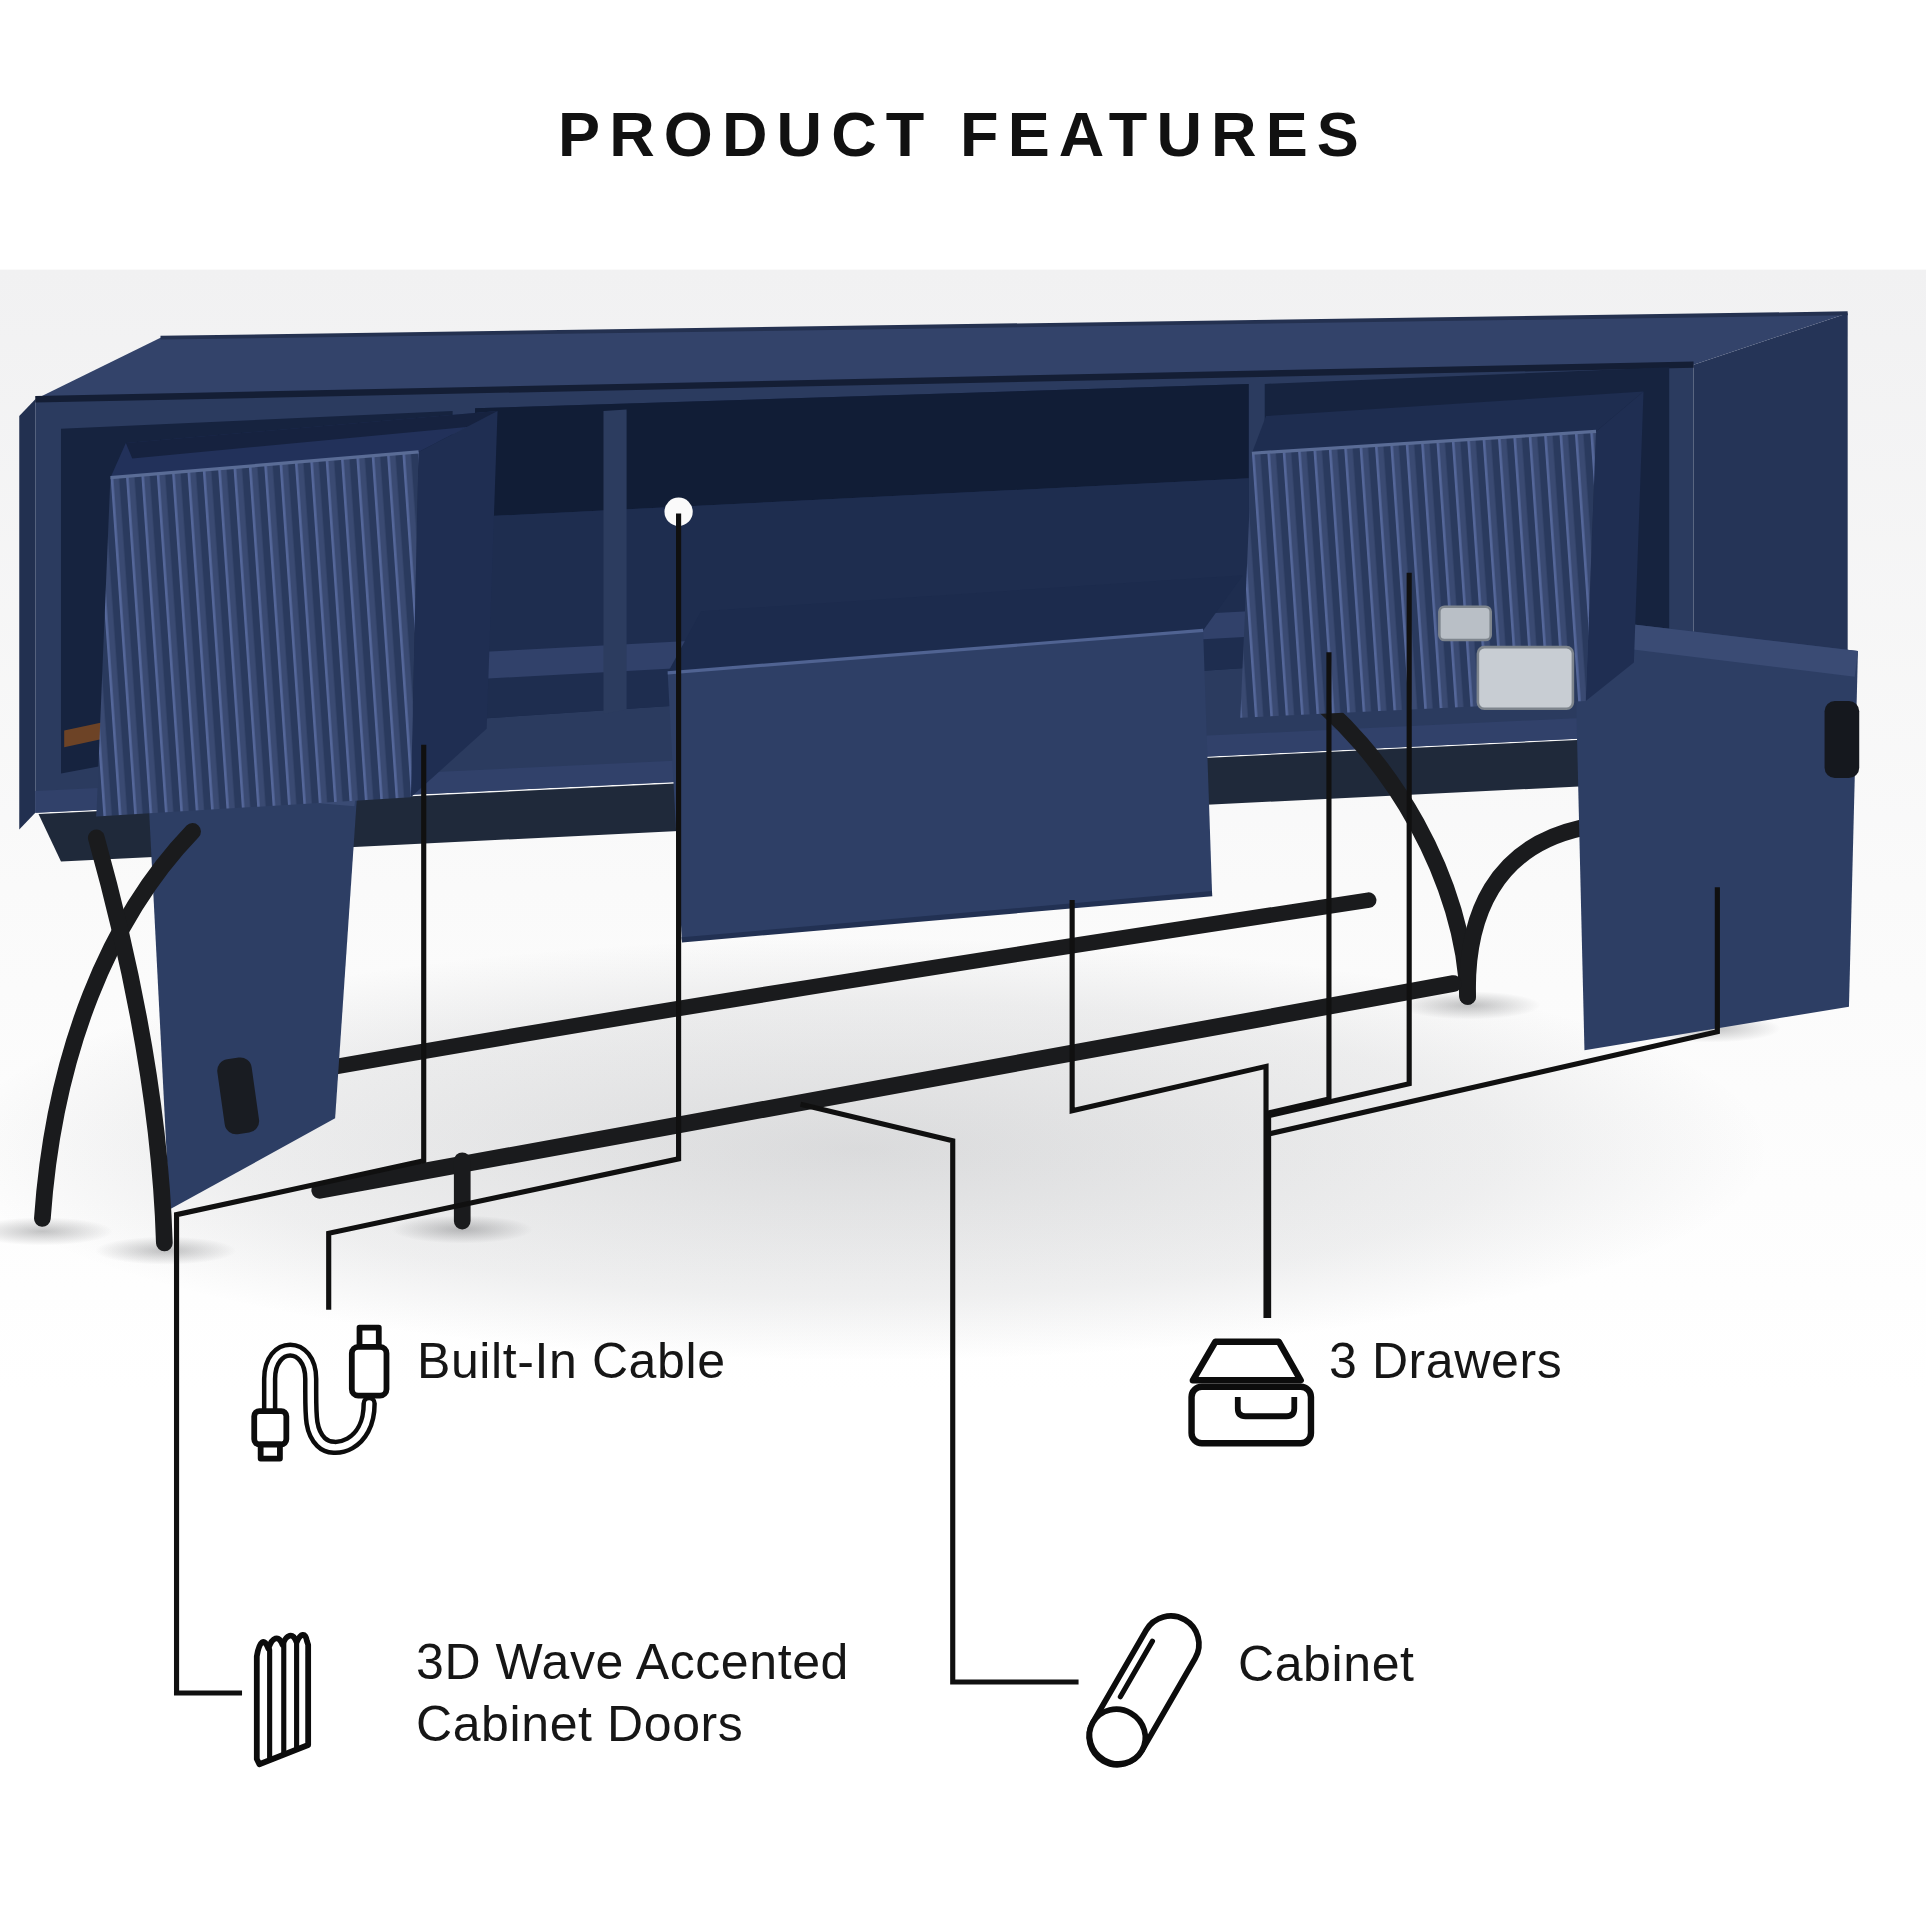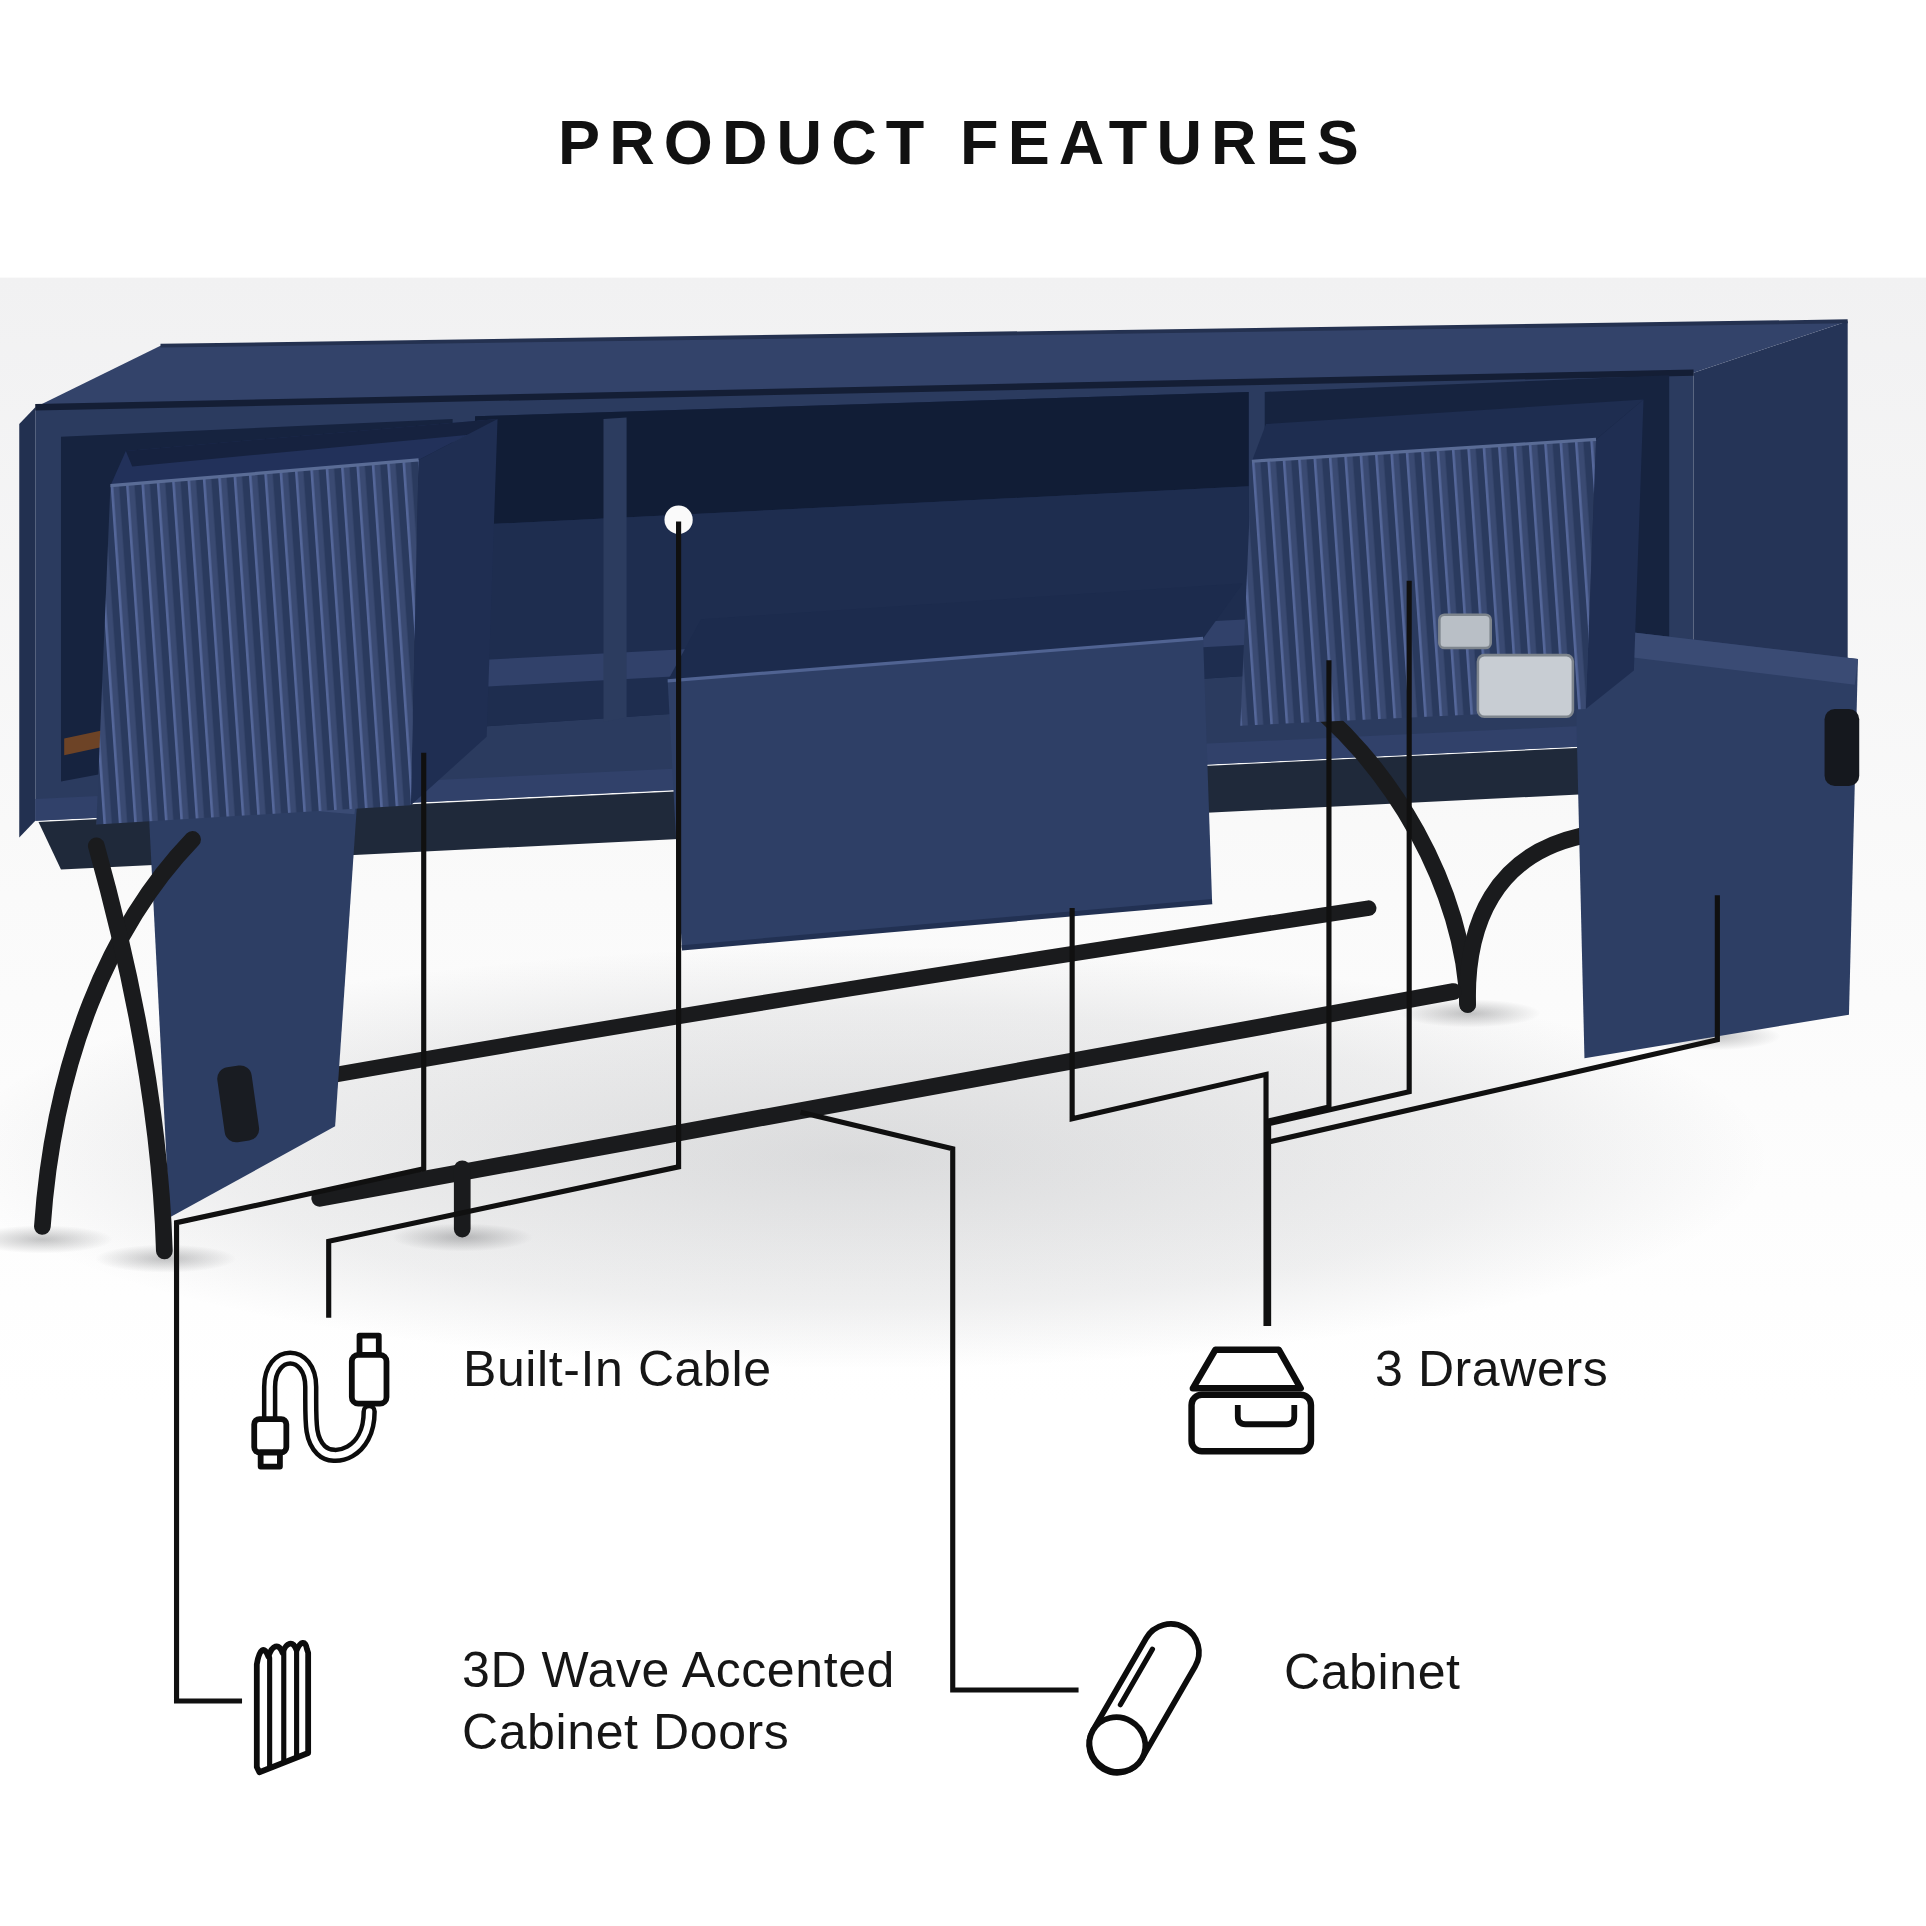--- a/index.html
+++ b/index.html
@@ -1,23 +1,23 @@
 <!DOCTYPE html>
 <html style="font-size:10.3px"><head>
 <meta charset="utf-8">
 <style>
   html,body{margin:0;padding:0;width:1926px;height:1926px;background:#ffffff;overflow:hidden;}
-  .canvas{position:absolute;left:0;top:8px;width:1926px;height:1452px;font-family:"Liberation Sans",sans-serif;}
+  .canvas{position:absolute;left:0;top:0;width:1926px;height:1452px;font-family:"Liberation Sans",sans-serif;}
   .scene{position:absolute;left:0;top:0;}
   .title{
     position:absolute;left:0;top:98px;width:1926px;margin:0;
     text-align:center;font-size:63px;font-weight:700;color:#111;
     letter-spacing:0.145em;font-family:"Liberation Sans",sans-serif;
   }
-  .feature-label{position:absolute;color:#161616;font-size:50px;line-height:62px;letter-spacing:0.6px;font-weight:400;white-space:nowrap;margin-left:46px;}
+  .feature-label{position:absolute;color:#161616;font-size:50px;line-height:62px;letter-spacing:0.6px;font-weight:400;white-space:nowrap;}
   .fl-cable{left:417px;top:1330px;}
   .fl-drawers{left:1329px;top:1330px;}
   .fl-wave{left:416px;top:1631px;}
   .fl-base{left:1238px;top:1633px;}
 </style>
 </head>
 <body>
 
 <div class="canvas">
 

